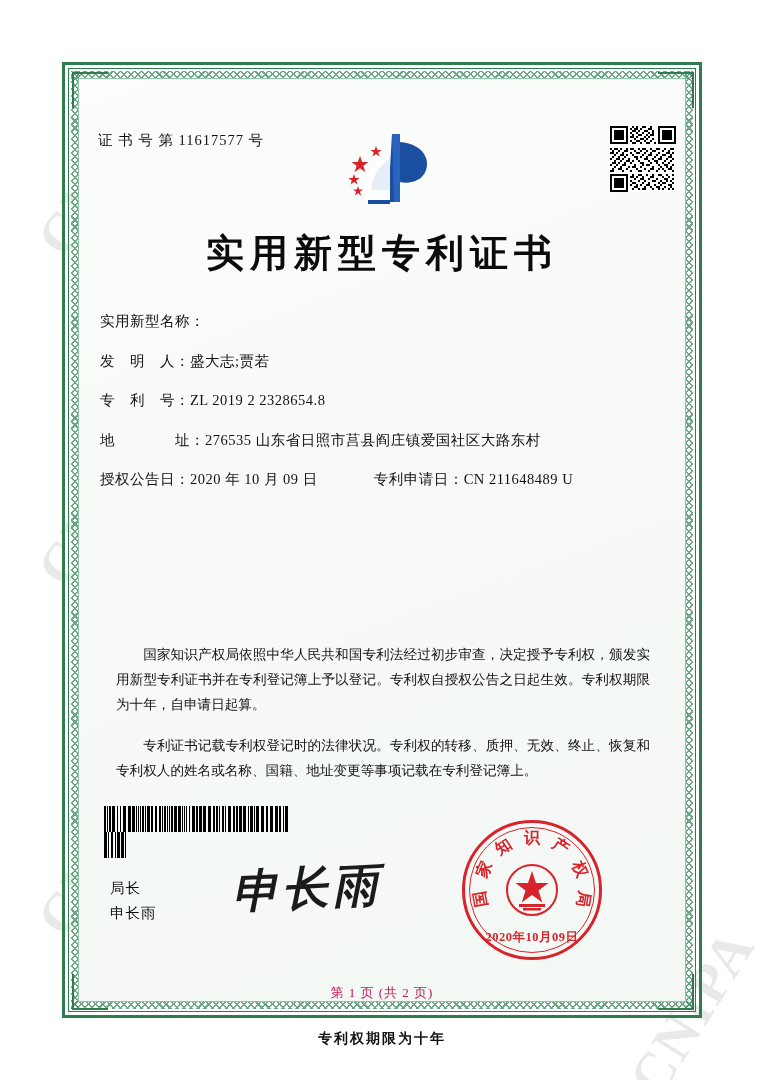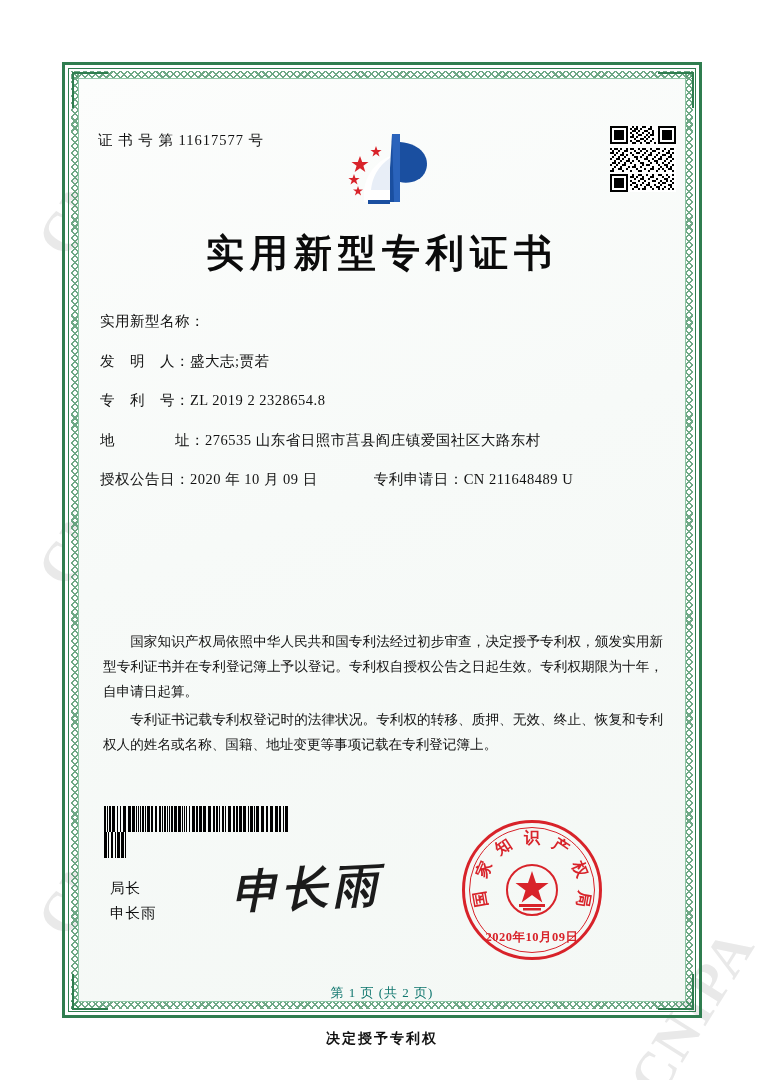--- a/index.html
+++ b/index.html
@@ -171,21 +171,21 @@
   .paras {
     position: absolute;
     left: 100px;
     top: 626px;
     width: 566px;
     font-size: 13.6px;
     line-height: 25px;
     color: #111;
     text-align: justify;
   }
-  .para { text-indent: 2em; margin: 3px; }
+  .para { text-indent: 2em; margin: 16px; }
 
   
   .barcode {
     position: absolute;
     left: 104px;
     top: 806px;
     width: 186px;
     height: 26px;
   }
   .barcode i {
@@ -278,21 +278,21 @@
   }
 
   
   .page-no {
     position: absolute;
     left: 0;
     right: 0;
     top: 984px;
     text-align: center;
     font-size: 13px;
-    color: #0f766e;
+    color: #be185d;
     letter-spacing: 1px;
   }
   .footer-note {
     position: absolute;
     left: 0;
     right: 0;
     top: 1030px;
     text-align: center;
     font-size: 14px;
     font-weight: bold;
@@ -625,15 +625,15 @@
         <circle cx="27" cy="27" r="25" fill="none" stroke="#d8232a" stroke-width="2"></circle>
         <polygon points="27,8 31,20 43.5,20 33.5,27.5 37.3,39.5 27,32 16.7,39.5 20.5,27.5 10.5,20 23,20" fill="#d8232a"></polygon>
         <rect x="14" y="41" width="26" height="3" fill="#d8232a"></rect>
         <rect x="18" y="45" width="18" height="2.5" fill="#d8232a"></rect>
       </svg>
     </div>
     <div class="seal-date">2020年10月09日</div>
   </div>
 
   <div class="page-no">第 1 页 (共 2 页)</div>
-  <div class="footer-note">决定授予专利权</div>
+  <div class="footer-note">专利权期限为十年</div>
 
 </div>
 
 </body></html>

